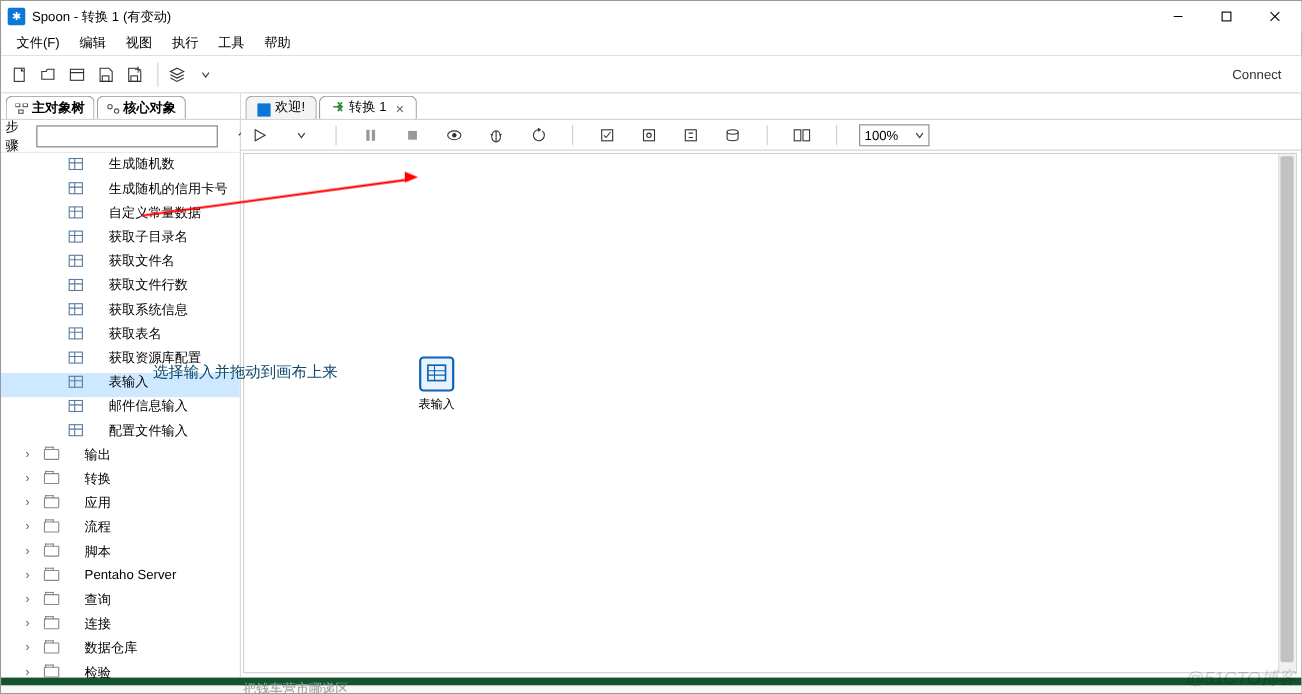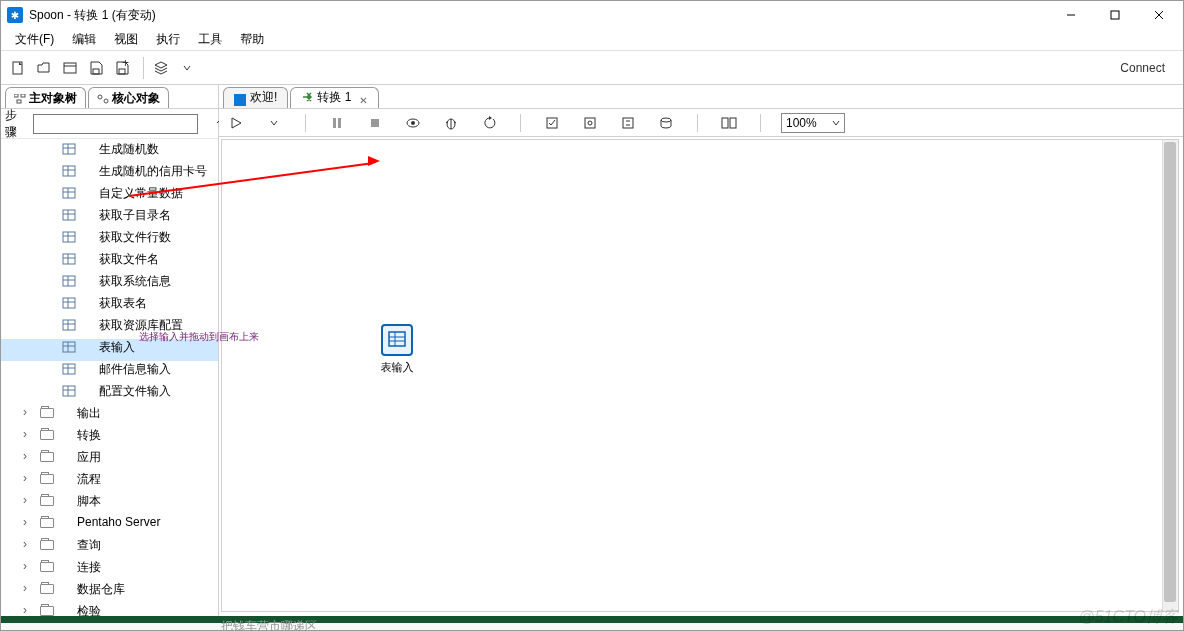--- a/index.html
+++ b/index.html
@@ -51,21 +51,21 @@
 .zoom { border: 1px solid #888; height: 20px; width: 64px; padding: 0 4px; display: flex; align-items: center; justify-content: space-between; }
 
 .canvas-wrap { flex: 1; position: relative; border: 1px solid #d0d0d0; margin: 2px 4px 4px 2px; overflow: hidden; background: #fff; }
 .canvas { position: absolute; inset: 0; }
 .node { position: absolute; left: 155px; top: 184px; width: 40px; text-align: center; }
 .node-icon { width: 32px; height: 32px; border: 2px solid #0b63b8; border-radius: 4px; background: #eaf3fc; margin: 0 auto 4px; display: flex; align-items: center; justify-content: center; }
 .node-label { font-size: 11px; }
 
 .arrow-line { position: absolute; left: 129px; top: 195px; width: 245px; height: 2px; background: #ff0000; transform-origin: left center; transform: rotate(-7.7deg); z-index: 50; }
 .arrow-head { position: absolute; left: 368px; top: 156px; width: 0; height: 0; border-left: 12px solid #ff0000; border-top: 5px solid transparent; border-bottom: 5px solid transparent; z-index: 50; }
-.annotation { position: absolute; left: 139px; top: 330px; color: #701a75; font-size: 10px; z-index: 50; }
+.annotation { position: absolute; left: 139px; top: 330px; color: #0c4a6e; font-size: 14px; z-index: 50; }
 
 .bottom-strip { height: 14px; border-top: 7px solid #14532d; background: #f8f8f8; display: flex; align-items: center; padding-left: 220px; color: #999; font-size: 10px; }
 .watermark { position: absolute; right: 6px; bottom: 3px; color: rgba(0,0,0,0.18); font-size: 16px; font-style: italic; pointer-events: none; z-index: 100; }
 
 .scroll-track { position: absolute; right: 0; top: 0; bottom: 0; width: 16px; background: #f0f0f0; border-left: 1px solid #ddd; }
 .scroll-thumb { position: absolute; right: 2px; width: 12px; background: #c2c2c2; border-radius: 2px; }
 </style>
 </head>
 <body>
 
@@ -226,31 +226,31 @@
             <span>获取子目录名</span>
           </div>
           <div class="tree-item">
             <span class="t-icon">
               <svg width="16" height="16">
                 <rect x="2" y="3" width="12" height="10" fill="none" stroke="#5a7aa0"></rect>
                 <line x1="2" y1="7" x2="14" y2="7" stroke="#5a7aa0"></line>
                 <line x1="7" y1="3" x2="7" y2="13" stroke="#5a7aa0"></line>
               </svg>
             </span>
+            <span>获取文件名</span>
+          </div>
+          <div class="tree-item">
+            <span class="t-icon">
+              <svg width="16" height="16">
+                <rect x="2" y="3" width="12" height="10" fill="none" stroke="#5a7aa0"></rect>
+                <line x1="2" y1="7" x2="14" y2="7" stroke="#5a7aa0"></line>
+                <line x1="7" y1="3" x2="7" y2="13" stroke="#5a7aa0"></line>
+              </svg>
+            </span>
             <span>获取文件行数</span>
-          </div>
-          <div class="tree-item">
-            <span class="t-icon">
-              <svg width="16" height="16">
-                <rect x="2" y="3" width="12" height="10" fill="none" stroke="#5a7aa0"></rect>
-                <line x1="2" y1="7" x2="14" y2="7" stroke="#5a7aa0"></line>
-                <line x1="7" y1="3" x2="7" y2="13" stroke="#5a7aa0"></line>
-              </svg>
-            </span>
-            <span>获取文件名</span>
           </div>
           <div class="tree-item">
             <span class="t-icon">
               <svg width="16" height="16">
                 <rect x="2" y="3" width="12" height="10" fill="none" stroke="#5a7aa0"></rect>
                 <line x1="2" y1="7" x2="14" y2="7" stroke="#5a7aa0"></line>
                 <line x1="7" y1="3" x2="7" y2="13" stroke="#5a7aa0"></line>
               </svg>
             </span>
             <span>获取系统信息</span>

